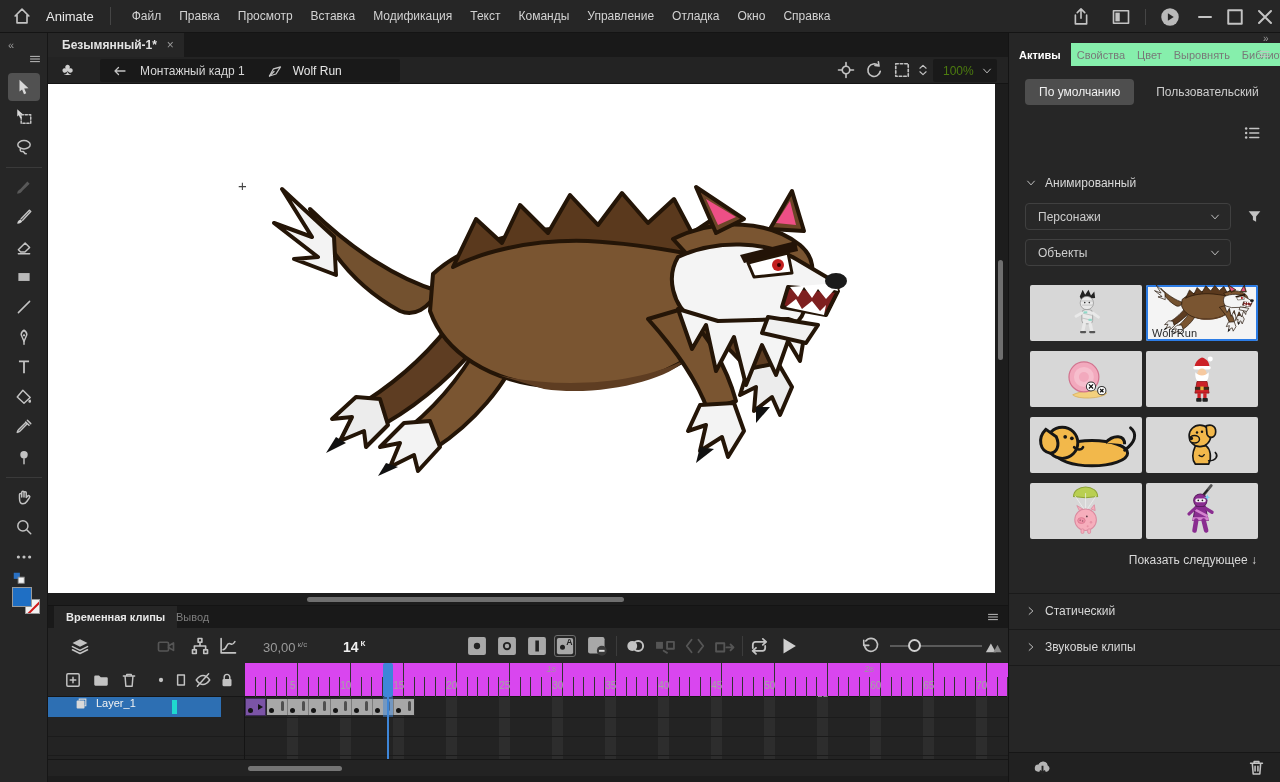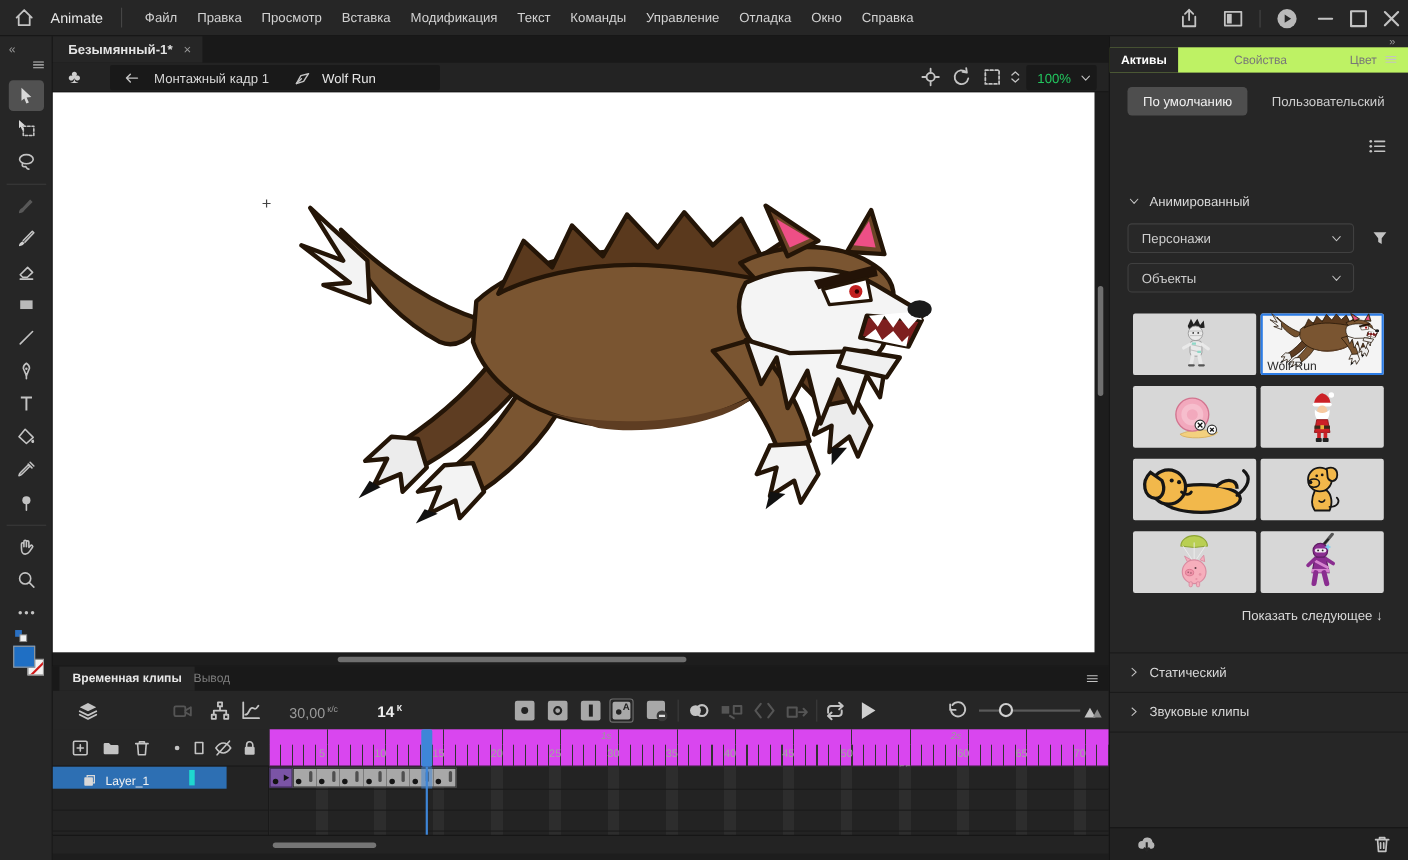--- a/index.html
+++ b/index.html
@@ -51,21 +51,21 @@
   .clover { left:14px; top:3px; font-size:17px; color:#cfcfcf; }
   .bc-strip { left:52px; top:2px; width:300px; height:23px; background:#191919; border-radius:2px;
               display:flex; align-items:center; }
   .bc-back { width:16px; height:16px; margin:0 12px 0 12px; }
   .bc-scene { font-size:12px; color:#d6d6d6; }
   .bc-symicon { width:16px; height:16px; margin:0 10px 0 22px; }
   .bc-sym { font-size:12px; color:#e6e6e6; }
   .ebtn { position:absolute; top:3px; width:20px; height:20px; }
   .zoombox { position:absolute; left:885px; top:2px; width:64px; height:23px; background:#191919;
              border-radius:2px; display:flex; align-items:center; justify-content:space-between; padding:0 4px 0 10px; }
-  .zoombox .v { font-size:12px; color:#22c55e; }
+  .zoombox .v { font-size:12px; color:#4d7c0f; }
   .zoombox .icon { width:12px; height:12px; }
 
   
   .stagewrap { left:48px; top:84px; width:960px; height:521px; background:#1d1d1d; }
   .stage { position:absolute; left:0; top:0; width:947px; height:509px; background:#ffffff; }
   .crosshair { position:absolute; left:190px; top:93px; font-size:15px; color:#444; }
   .wolf-stage { position:absolute; left:200px; top:95px; width:600px; height:300px; }
   .vscroll { position:absolute; left:950px; top:176px; width:5px; height:100px; background:#6f6f6f; border-radius:3px; }
   .hscroll { position:absolute; left:259px; top:513px; width:317px; height:5px; background:#6f6f6f; border-radius:3px; }
 
@@ -94,22 +94,22 @@
   .tl-header { position:absolute; left:0; top:57px; width:197px; height:34px; background:#262626; border-bottom:1px solid #161616; }
   .lh-ic { position:absolute; top:8px; width:18px; height:18px; }
   .ruler { position:absolute; left:197px; top:57px; width:763px; height:34px; background:#d946ef; border-bottom:1px solid #161616; }
   .sec-row { position:absolute; left:0; top:0; width:100%; height:14px;
              background:repeating-linear-gradient(to right, transparent 0 52px, #333 52px 53px); }
   .sec-mark { position:absolute; top:1px; font-size:9px; font-style:italic; color:#9a9a9a; }
   .num-row { position:absolute; left:0; top:14px; width:100%; height:20px;
              background:repeating-linear-gradient(to right, transparent 0 9.6px, #333 9.6px 10.6px); }
   .num { position:absolute; top:3px; transform:translateX(-50%); font-size:10px; color:#a5a5a5; }
   .tl-leftcol { position:absolute; left:0; top:91px; width:197px; height:62px; background:#232323; border-right:1px solid #141414; }
-  .layer-row { position:absolute; left:0; top:91px; width:158px; height:20px; background:#2d6fb3;
-               display:flex; align-items:flex-end; }
+  .layer-row { position:absolute; left:0; top:91px; width:173px; height:20px; background:#2d6fb3;
+               display:flex; align-items:flex-start; }
   .layer-row .icon { width:14px; height:14px; margin-left:26px; }
   .layer-name { font-size:11px; color:#f2f2f2; margin-left:8px; }
   .layer-swatch { position:absolute; left:124px; top:3px; width:5px; height:14px; }
   .frames-area { position:absolute; left:197px; top:91px; width:763px; height:62px; background:#232323;
                  background-image:repeating-linear-gradient(to right, transparent 0 42.4px, #2d2d2d 42.4px 53px); }
   .frow-sep { position:absolute; left:0; width:100%; height:1px; background:#1b1b1b; }
   .span-purple { position:absolute; left:0; top:1px; width:21.2px; height:18px; background:#7b54a6; border:1px solid #3d2a57; }
   .span-gray { position:absolute; left:21.2px; top:1px; width:148.4px; height:18px; background:#a8a8a8; border:1px solid #2a2a2a;
                background-image:repeating-linear-gradient(to right, transparent 0 20.2px, #7c7c7c 20.2px 21.2px); }
   .kdot { position:absolute; bottom:3px; width:5px; height:5px; border-radius:50%; background:#141414; }
@@ -119,21 +119,21 @@
   .ph-cell { position:absolute; top:0; width:10.6px; height:20px; background:rgba(62,134,216,.5); }
   .ph-marker { position:absolute; left:334.8px; top:57px; width:10.6px; height:34px; background:#3e86d8; border-radius:2px; }
   .ph-line { position:absolute; left:339.1px; top:91px; width:2px; height:62px; background:#3e86d8; }
   .tl-scrollrow { position:absolute; left:0; top:153px; width:100%; height:17px; background:#232323; border-top:1px solid #161616; }
   .tl-hthumb { position:absolute; left:200px; top:6px; width:94px; height:5px; background:#757575; border-radius:3px; }
   .tl-bottom { position:absolute; left:0; top:170px; width:100%; height:7px; background:#1d1d1d; }
 
   
   .rpanel { left:1008px; top:33px; width:272px; height:749px; background:#262626; border-left:1px solid #141414; }
   .rp-collapse { position:absolute; left:254px; top:0px; font-size:10px; color:#9a9a9a; }
-  .rp-tabs { position:absolute; left:0; top:10px; width:100%; height:23px; background:#bef264; display:flex; align-items:center;gap:45px; }
+  .rp-tabs { position:absolute; left:0; top:10px; width:100%; height:23px; background:#86efac; display:flex; align-items:center; }
   .rp-tab { font-size:11px; padding:0 6px; height:23px; display:flex; align-items:center; }
   .rp-tab.active { background:#262626; color:#fff; font-weight:bold; padding:0 10px; }
   .rp-tab.inactive { color:#787878; }
   .rp-menu { position:absolute; left:248px; top:15px; width:15px; height:12px; }
   .seg { position:absolute; left:16px; top:45px; height:28px; display:flex; align-items:center; }
   .seg-on { background:#4e4e4e; border-radius:4px; padding:6px 14px; font-size:12px; color:#f0f0f0; }
   .seg-off { padding:6px 14px; font-size:12px; color:#cdcdcd; margin-left:8px; }
   .searchbox { position:absolute; left:16px; top:87px; width:206px; height:26px; background:#1c1c1c;
                border:1px solid #404040; border-radius:4px; display:flex; align-items:center; }
   .searchbox .icon { width:14px; height:14px; margin:0 7px 0 9px; }

